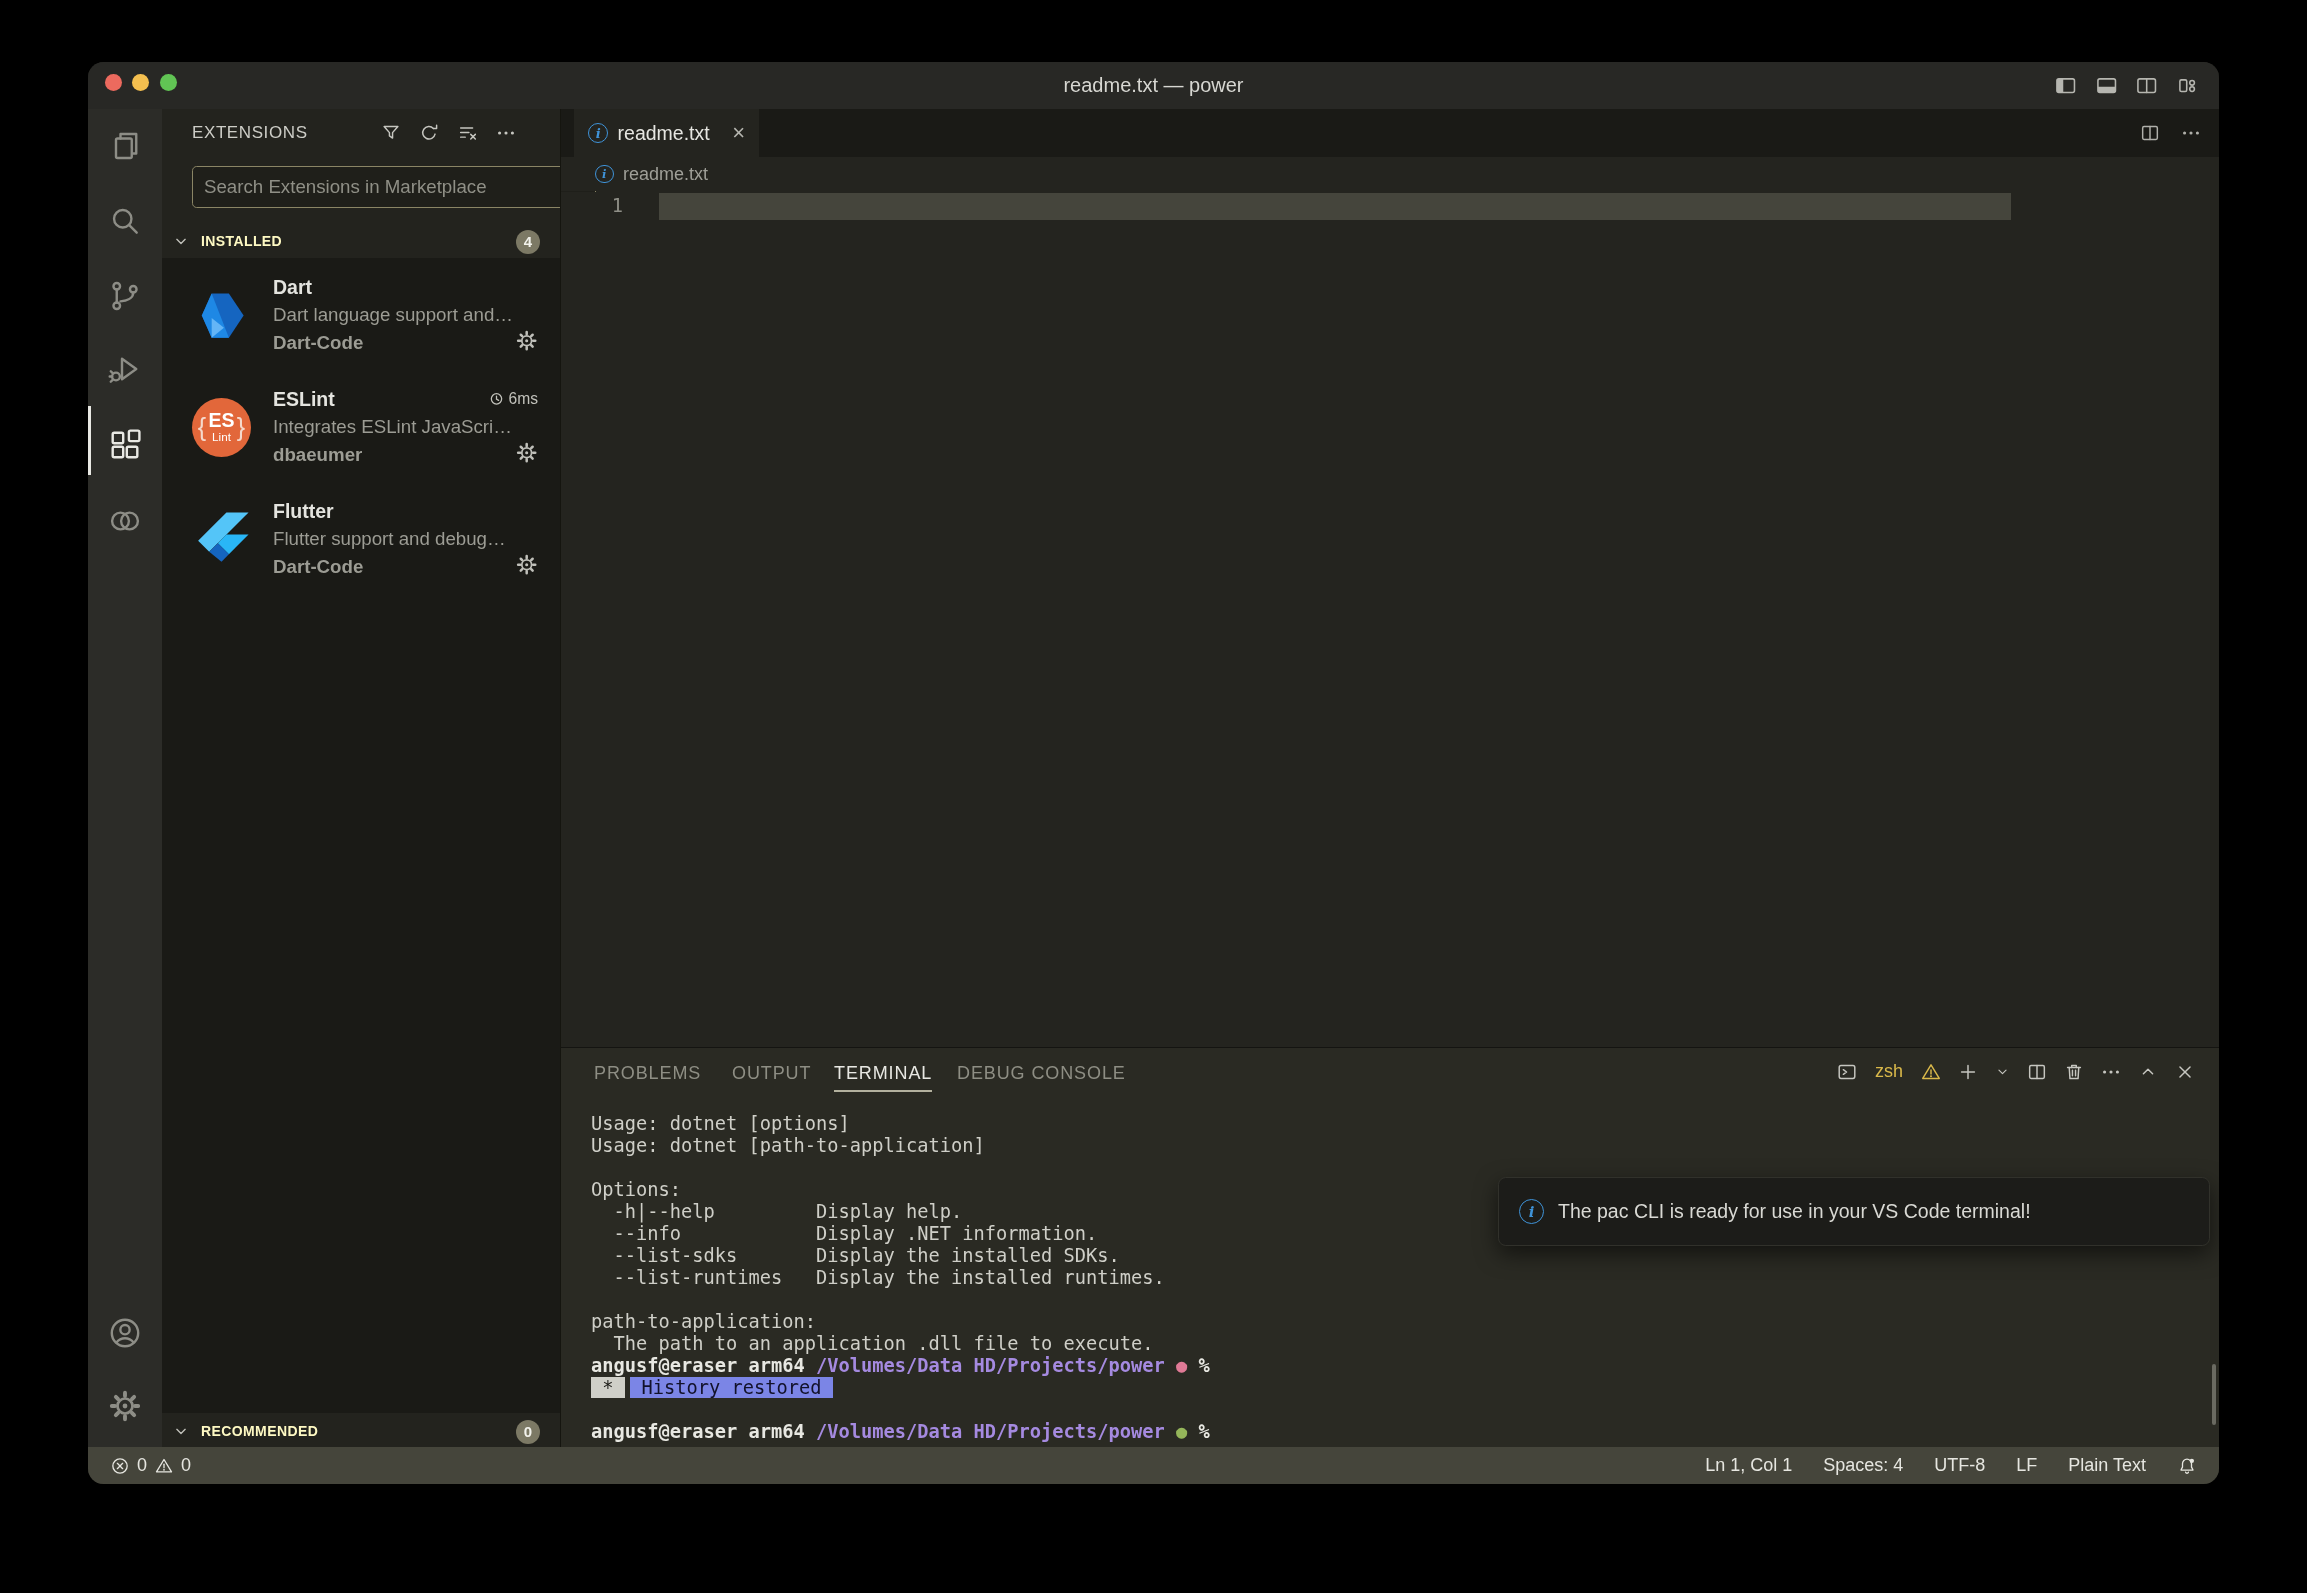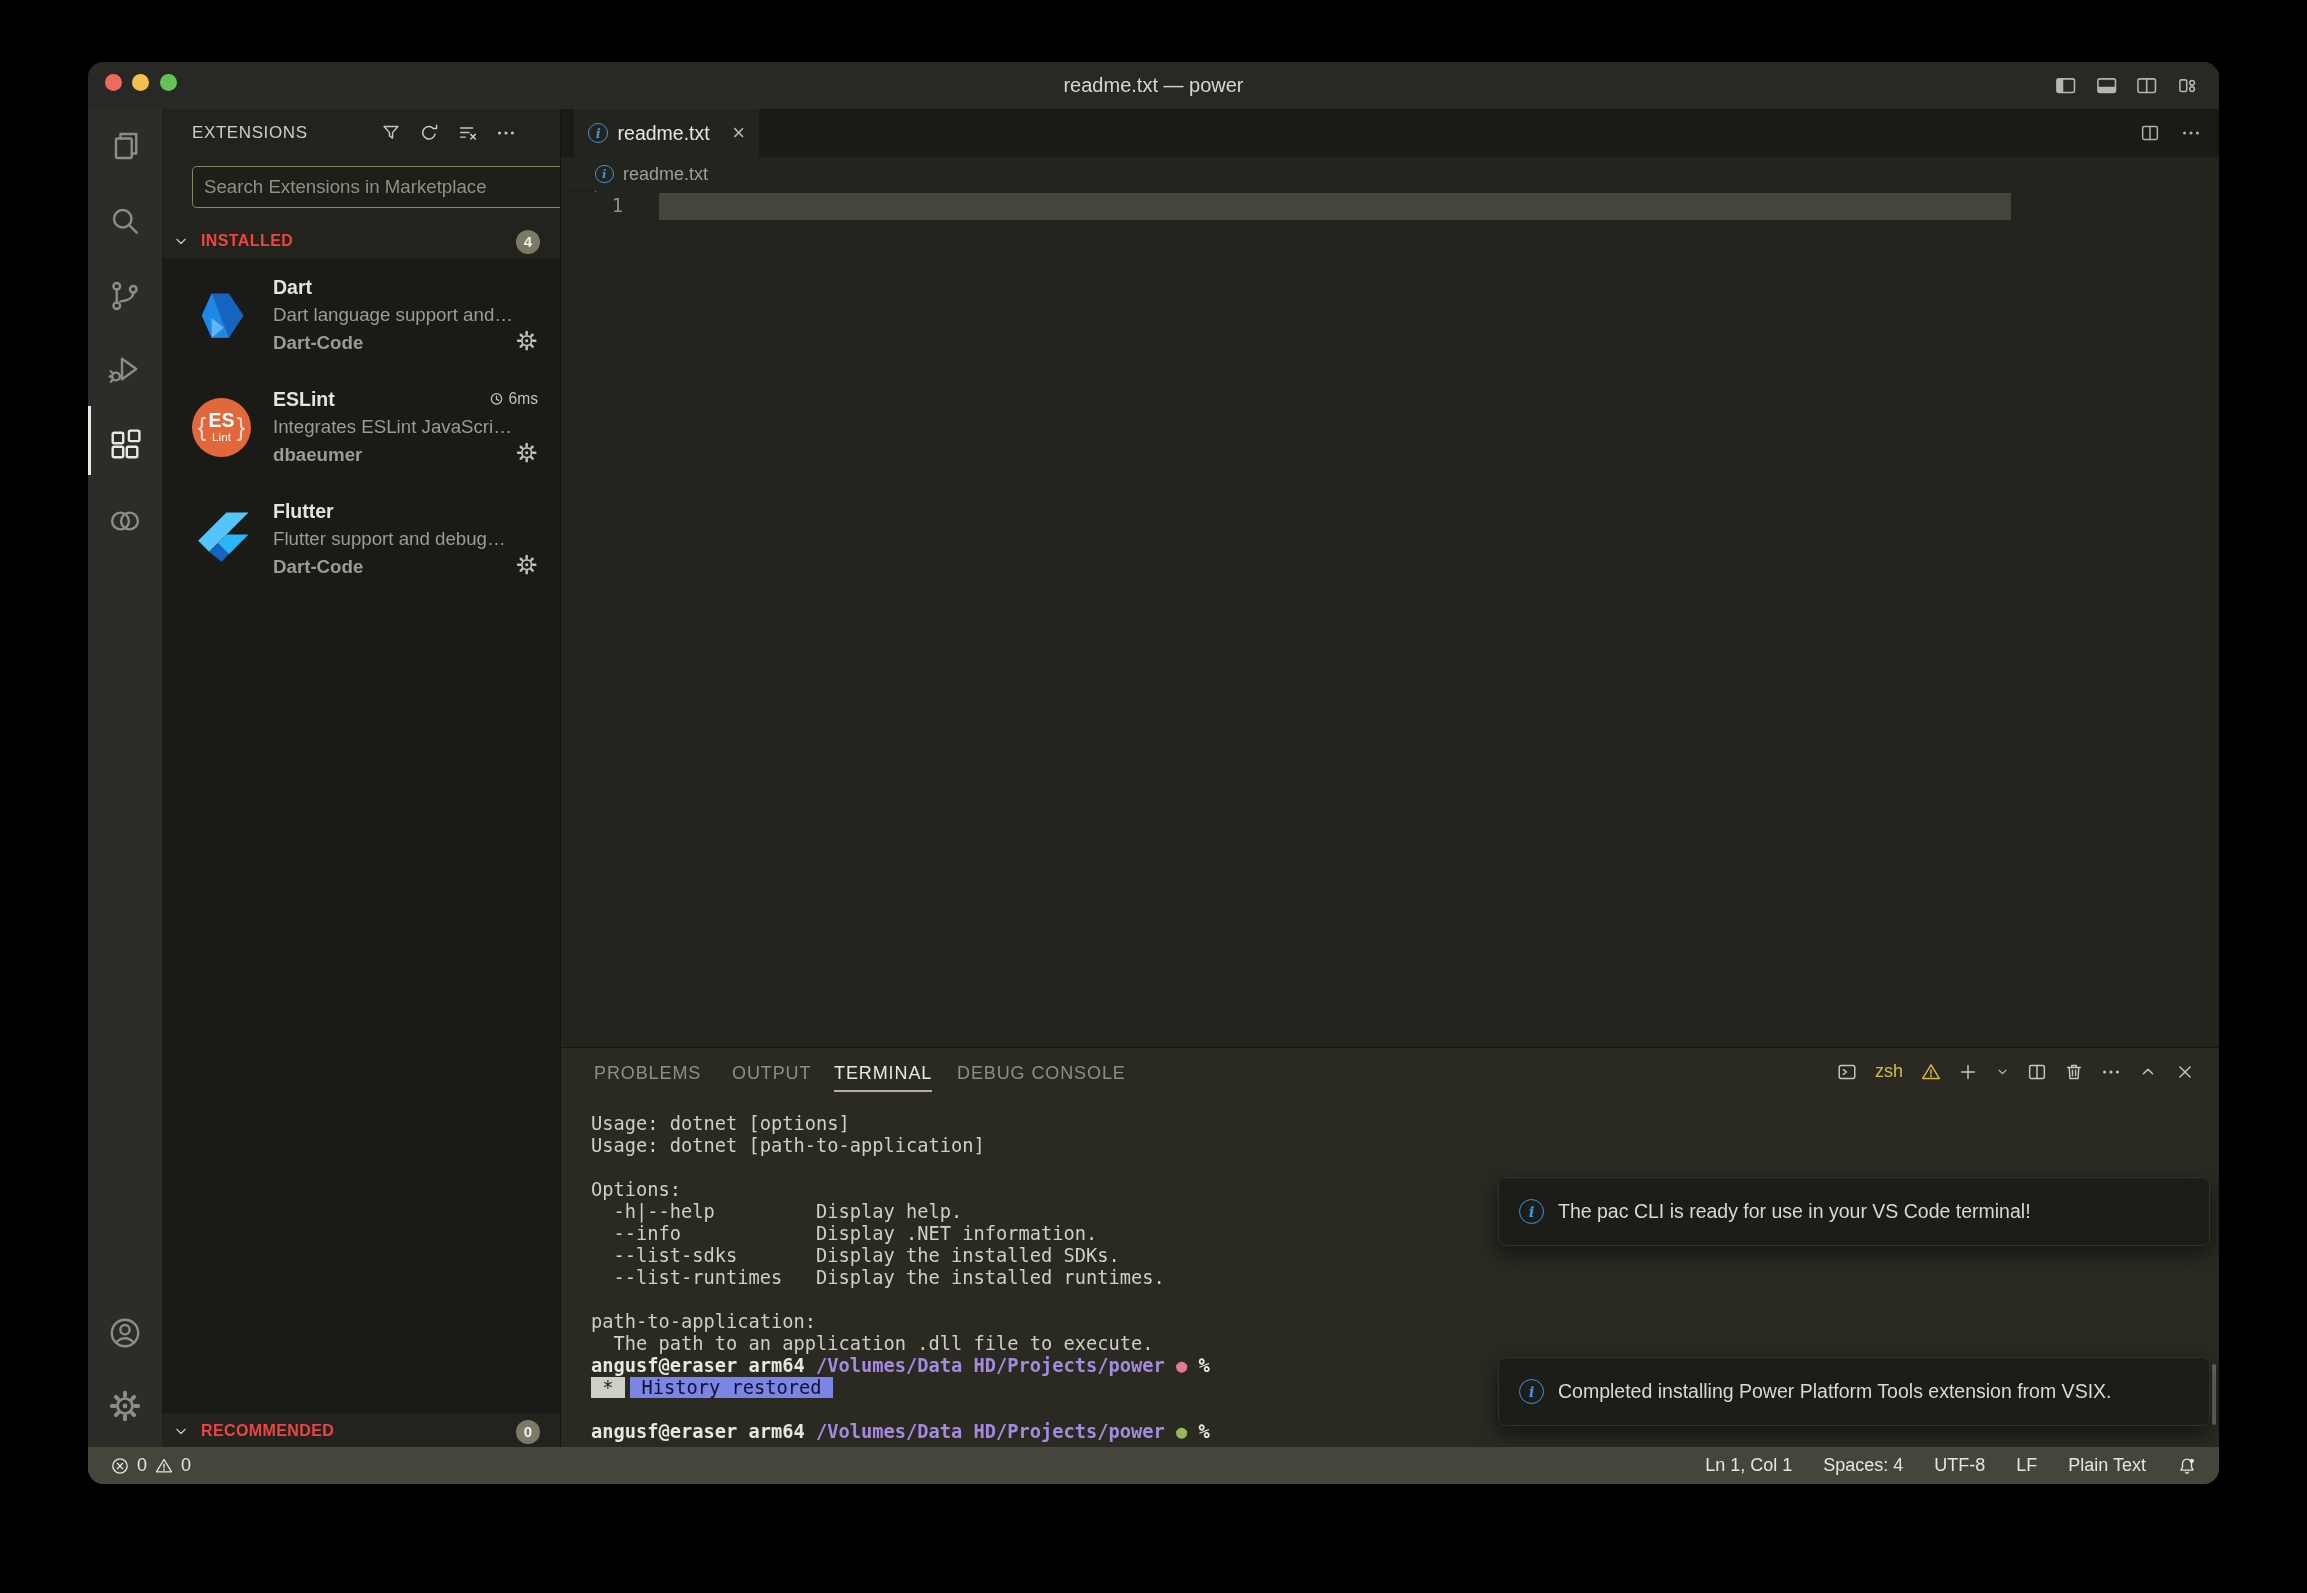--- a/index.html
+++ b/index.html
@@ -35,22 +35,22 @@
     letter-spacing:0.6px;color:#cdcdc7;}
   .sb-actions{position:absolute;left:218px;top:13.2px;display:flex;gap:16.4px;color:#c6c6c0;}
   .sb-actions svg{width:22px;height:22px;}
   .searchbox{position:absolute;left:30px;top:57px;width:404px;height:42px;background:#1f1f1a;
     border:1.6px solid #8a8565;border-radius:4.7px;}
   .searchbox input{width:100%;height:100%;background:transparent;border:none;outline:none;
     color:#ddddd6;font-size:18.7px;padding:0 11px;font-family:"Liberation Sans",sans-serif;}
   .searchbox input::placeholder{color:#8f8f86;}
   .sec-head{position:absolute;left:0;width:398px;height:34px;background:#23231e;}
   .sec-head .chev{position:absolute;left:9.4px;top:7px;width:20px;height:20px;color:#c0c0ba;}
-  .sec-head .lbl{position:absolute;left:39px;top:0;height:34px;line-height:34px;font-size:16px;
-    font-weight:bold;letter-spacing:0.4px;color:#ef4444;}
+  .sec-head .lbl{position:absolute;left:39px;top:0;height:34px;line-height:34px;font-size:14px;
+    font-weight:bold;letter-spacing:0.4px;color:#fef9c3;}
   .badge{position:absolute;left:354px;top:5.5px;width:24px;height:24px;border-radius:50%;
     background:#7c7965;color:#f2f2ec;font-size:15px;font-weight:bold;display:flex;
     align-items:center;justify-content:center;}
   .ext-list{position:absolute;left:0;top:149px;width:398px;height:454px;background:#1a1a16;}
   .ext-empty{position:absolute;left:0;top:602px;width:398px;height:702px;background:#1a1a16;}
   .ext-item{position:absolute;left:0;width:398px;height:103px;}
   .ext-icon{position:absolute;left:30px;top:12.5px;width:59px;height:59px;}
   .ext-name{position:absolute;left:111px;top:3.1px;font-size:19.5px;font-weight:bold;color:#e4e4df;
     max-width:183px;white-space:nowrap;overflow:hidden;}
   .ext-time{position:absolute;right:22px;top:4.7px;display:flex;align-items:center;gap:3.9px;
@@ -434,24 +434,20 @@
 <span class="tline"><span class="tw">angusf@eraser arm64 </span><span class="tpath">/Volumes/Data HD/Projects/power</span> <span class="apple-green">●</span><span class="tw"> %</span></span></pre>
 
       <div class="term-scroll"></div>
     </div>
   </div>
 
   <div class="toast t1">
     <span class="info-circle ic-32"></span>
     <span class="toast-msg">The pac CLI is ready for use in your VS Code terminal!</span>
   </div>
-  <div class="toast t3">
-    <span class="info-circle ic-32"></span>
-    <span class="toast-msg">Completed installing Power Platform Tools extension from VSIX.</span>
-  </div>
 
   <div class="statusbar">
     <div class="sb-left">
       <svg viewBox="0 0 24 24">
           <circle class="ic" cx="12" cy="12" r="8.6"></circle>
           <path class="ic" d="m8.8 8.8 6.4 6.4M15.2 8.8l-6.4 6.4"></path>
         </svg>
       <span>0</span>
       <svg viewBox="0 0 24 24">
           <path class="ic" d="M12 4.2 21 19H3z"></path>

